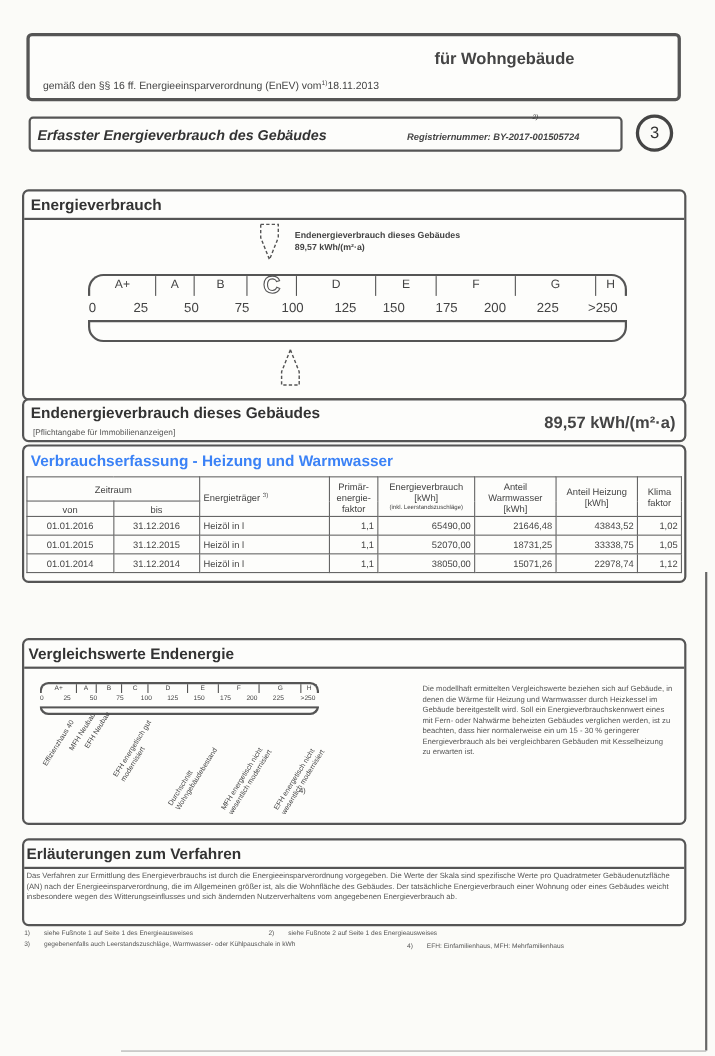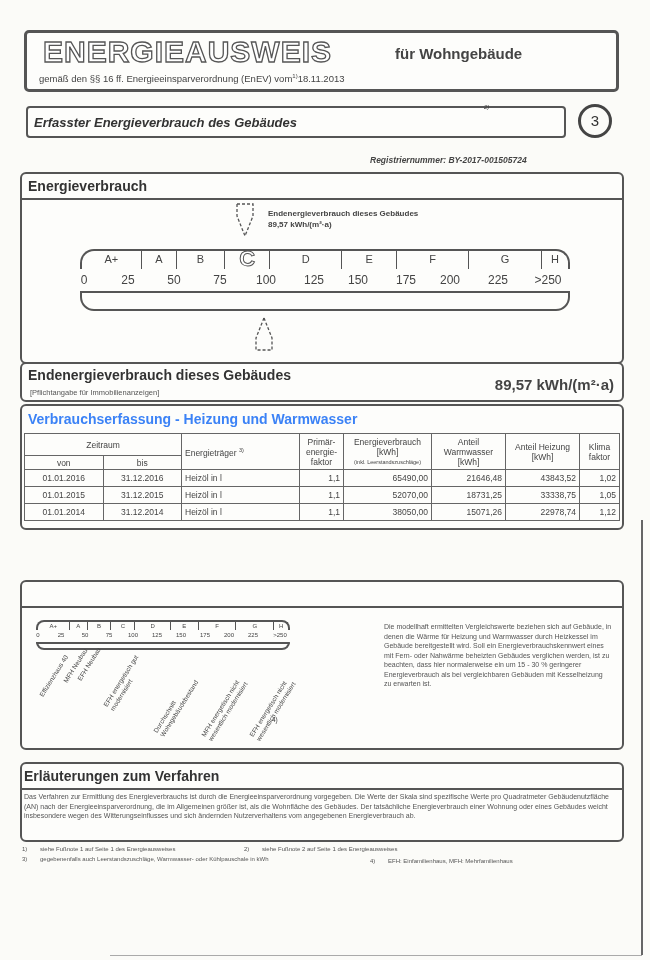--- a/index.html
+++ b/index.html
@@ -16,21 +16,21 @@
   #hdr .big {
     position: absolute; left: 16px; top: 2px; font-size: 30px; letter-spacing: 1px;
     color: #fff; -webkit-text-stroke: 1.3px #555; font-weight: bold;
   }
   #hdr .sub { position: absolute; left: 368px; top: 12px; font-size: 15px; font-weight: bold; color: #444; }
   #hdr .law { position: absolute; left: 12px; top: 40px; font-size: 9.5px; color: #444; }
   #hdr .law sup { font-size: 6px; }
 
   #sec { left: 26px; top: 106px; width: 540px; height: 32px; border-width: 2px; border-radius: 4px; font-style: italic; }
   #sec .t { position: absolute; left: 6px; top: 7px; font-size: 13px; font-weight: bold; color: #333; }
-  #sec .reg { position: absolute; left: 342px; top: 11px; font-size: 8.5px; font-weight: bold; color: #444; margin-top: 36px; }
+  #sec .reg { position: absolute; left: 342px; top: 11px; font-size: 8.5px; font-weight: bold; color: #444; }
   #sec .fn { position: absolute; left: 456px; top: -4px; font-size: 6px; }
   #pagenum {
     position: absolute; left: 578px; top: 104px; width: 34px; height: 34px; border: 3px solid #444;
     border-radius: 50%; text-align: center; line-height: 28px; font-size: 15px; color: #333;
   }
 
   
   #ev { left: 20px; top: 172px; width: 604px; height: 192px; }
   .boxtitle { position: absolute; left: 6px; top: 4px; font-size: 14px; font-weight: bold; color: #333; }
   .boxrule { position: absolute; left: 0; right: 0; height: 2px; background: #555; }
@@ -87,21 +87,20 @@
 
   .fn-row { position: absolute; font-size: 6px; color: #555; }
   .fn-row .n { display: inline-block; width: 18px; }
   .pageborder-r { position: absolute; left: 641px; top: 520px; width: 2px; height: 435px; background: #666; }
   .pageborder-b { position: absolute; left: 110px; top: 955px; width: 532px; height: 1px; background: #aaa; }
 </style>
 </head>
 <body>
 
 <div class="box" id="hdr">
-  <div class="big">ENERGIEAUSWEIS</div>
   <div class="sub">für Wohngebäude</div>
   <div class="law">
     <span>gemäß den §§ 16 ff. Energieeinsparverordnung (EnEV) vom</span><sup>1)</sup><span>18.11.2013</span>
   </div>
 </div>
 
 <div class="box" id="sec">
   <div class="t">Erfasster Energieverbrauch des Gebäudes</div>
   <div class="fn">2)</div>
   <div class="reg">Registriernummer: BY-2017-001505724</div>
@@ -211,20 +210,21 @@
       <td class="num">38050,00</td>
       <td class="num">15071,26</td>
       <td class="num">22978,74</td>
       <td class="num">1,12</td>
     </tr>
   </tbody>
     </table>
 </div>
 
 <div class="box" id="vgl">
+  <div class="t">Vergleichswerte Endenergie</div>
   <div class="boxrule" style="top:24px"></div>
 
   <div class="scale" style="left:14px; top:38px; width:254px;">
     <div class="bar" style="width:254px; height:10px; border-radius:8px 8px 0 0;">
       <div class="seg" style="width:32px; font-size:6px; line-height:8px;">A+</div>
       <div class="seg" style="width:18px; font-size:6px; line-height:8px;">A</div>
       <div class="seg" style="width:24px; font-size:6px; line-height:8px;">B</div>
       <div class="seg" style="width:24px; font-size:6px; line-height:8px;">C</div>
       <div class="seg" style="width:36px; font-size:6px; line-height:8px;">D</div>
       <div class="seg" style="width:28px; font-size:6px; line-height:8px;">E</div>

